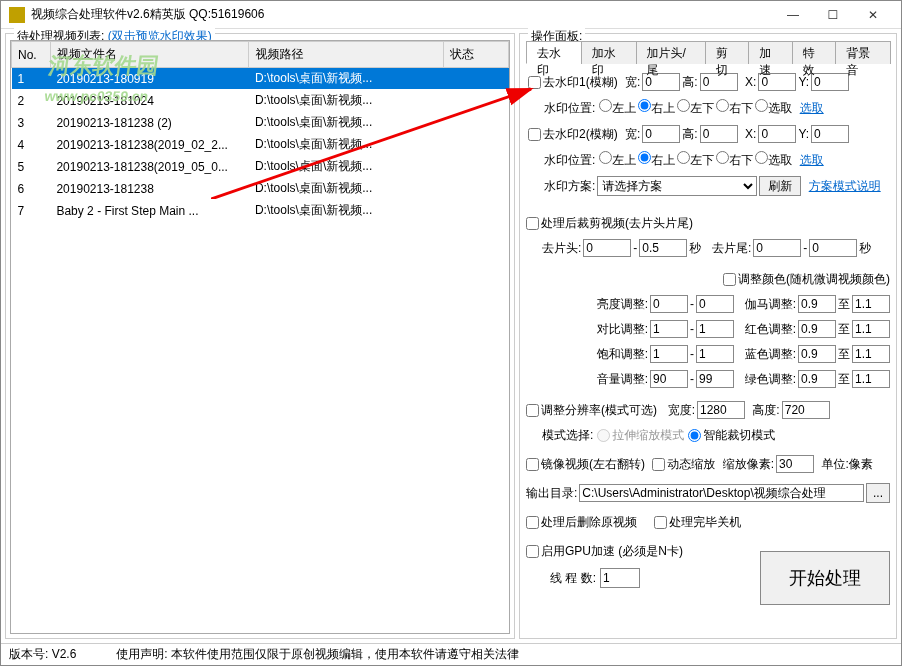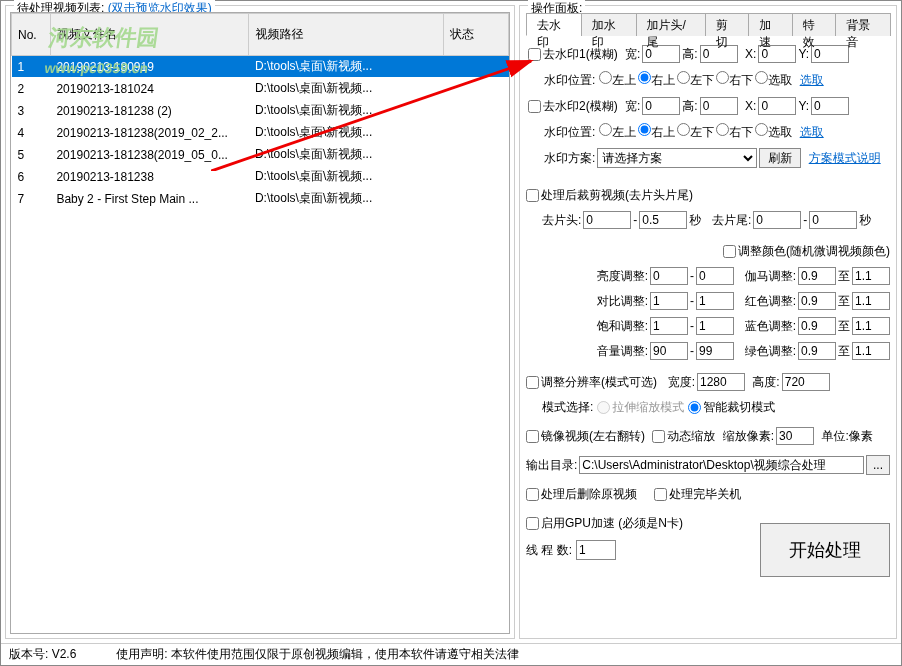--- a/index.html
+++ b/index.html
@@ -10,21 +10,21 @@
     .title-text { flex: 1; }
     .win-btns { display: flex; gap: 0; }
     .win-btn { width: 40px; height: 24px; display: flex; align-items: center; justify-content: center; color: #333; }
     .win-btn.close { color: #333; }
     .main { flex: 1; display: flex; padding: 4px; gap: 4px; }
     .left-panel { width: 510px; border: 1px solid #ccc; padding: 6px 4px 4px 4px; position: relative; display:flex; flex-direction:column; }
     .panel-title { position: absolute; top: -6px; left: 8px; background: #fff; padding: 0 3px; color: #000; font-size:12px;}
     .panel-title .blue { color: #06c; margin-top: 37px; }
     .table-wrap { border: 1px solid #aaa; flex:1; overflow: hidden; position:relative; }
     .table { width: 100%; border-collapse: collapse; }
-    .table th { background: #f0f0f0; border: 1px solid #ccc; text-align: left; padding: 12px 6px; font-weight: normal; height:20px;}
+    .table th { background: #f0f0f0; border: 1px solid #ccc; text-align: left; padding: 4px 6px; font-weight: normal; height:20px;}
     .table td { border-bottom: 1px solid transparent; padding: 2px 6px; height:18px; white-space: nowrap; overflow:hidden;}
     .table tr.selected td { background: #0078d7; color: #fff; }
     .col-no { width: 36px; }
     .col-name { width: 180px; }
     .col-path { width: 180px; }
     .col-status { width: 60px; }
     .btn-row { display: flex; gap: 6px; margin-top: 6px; }
     .btn { border: 1px solid #888; background: #f0f0f0; padding: 3px 22px; height:26px; cursor: pointer; }
     .right-panel { flex: 1; border: 1px solid #ccc; padding: 6px 6px 4px 6px; position: relative; display:flex; flex-direction:column; gap:3px;}
     .tabs { height: 24px; display: flex; border-bottom: 1px solid #aaa; }
@@ -49,20 +49,29 @@
     .log-panel{ border:1px solid #ccc; height:70px; margin: 2px 4px 0 4px; padding:6px 4px 4px 4px; position:relative; font-family: SimSun, monospace;}
     .statusbar{ height:22px; border-top:1px solid #ccc; display:flex; align-items:center; padding:0 8px; font-size:12px; gap:40px;}
     .watermark{ position:absolute; top:22px; left:46px; color:#a5d98f; font-size:22px; font-weight:bold; transform:skewX(-8deg); pointer-events:none; z-index:5; opacity:0.9;}
     svg.arrow{ position:absolute; top:50px; left:210px; width:330px; height:120px; pointer-events:none; z-index:20;}
     .indent{ margin-left:16px; }
   </style>
 </head>
 <body>
 
 <div class="window">
+  <div class="titlebar">
+    <span class="title-icon"></span>
+    <span class="title-text">视频综合处理软件v2.6精英版   QQ:51619606</span>
+    <div class="win-btns">
+      <div class="win-btn">—</div>
+      <div class="win-btn">☐</div>
+      <div class="win-btn close">✕</div>
+    </div>
+  </div>
 
   <div class="main" style="position:relative;">
     <div class="watermark">河东软件园<br><span style="font-size:14px;">www.pc0359.cn</span></div>
     <svg class="arrow">
       <defs>
           <marker id="ah" markerWidth="10" markerHeight="10" refX="8" refY="3" orient="auto">
             <path d="M0,0 L0,6 L9,3 z" fill="#e00"></path>
           </marker>
         </defs>
       <line x1="0" y1="120" x2="320" y2="10" stroke="#e00" stroke-width="3" marker-end="url(#ah)"></line>
@@ -240,21 +249,21 @@
         <input type="checkbox" style=""><label>处理后删除原视频</label>
         &nbsp;&nbsp;&nbsp;&nbsp;
         <input type="checkbox" style=""><label>处理完毕关机</label>
       </div>
 
       <div class="row" style="margin-top:4px;">
         <input type="checkbox" style="">
           <label>启用GPU加速 (必须是N卡)</label>
       </div>
 
-      <div class="row" style="margin-top:2px; justify-content:space-between;">
+      <div class="row" style="margin-top:2px; justify-content:space-between;margin-left:24px;">
         <div class="threads">
           <label>线 程 数:</label>
           <input class="spin-input" type="text" value="1" style="">
         </div>
         <button class="start-btn">开始处理</button>
       </div>
     </div>
   </div>
 
 

